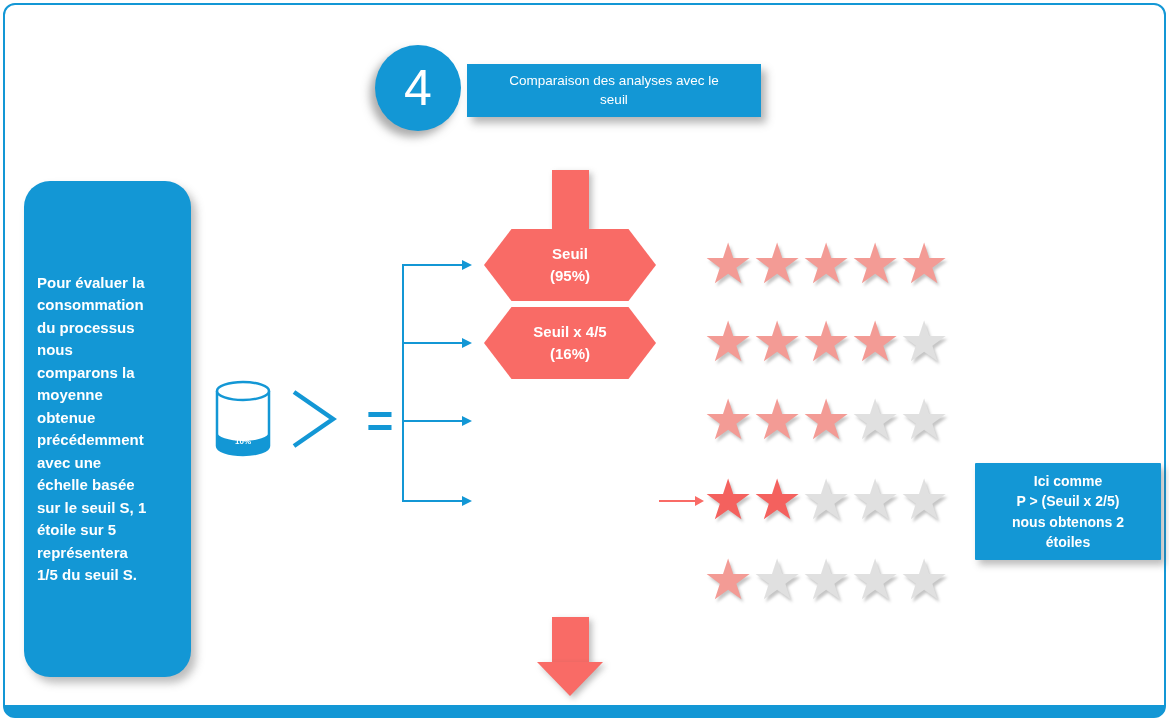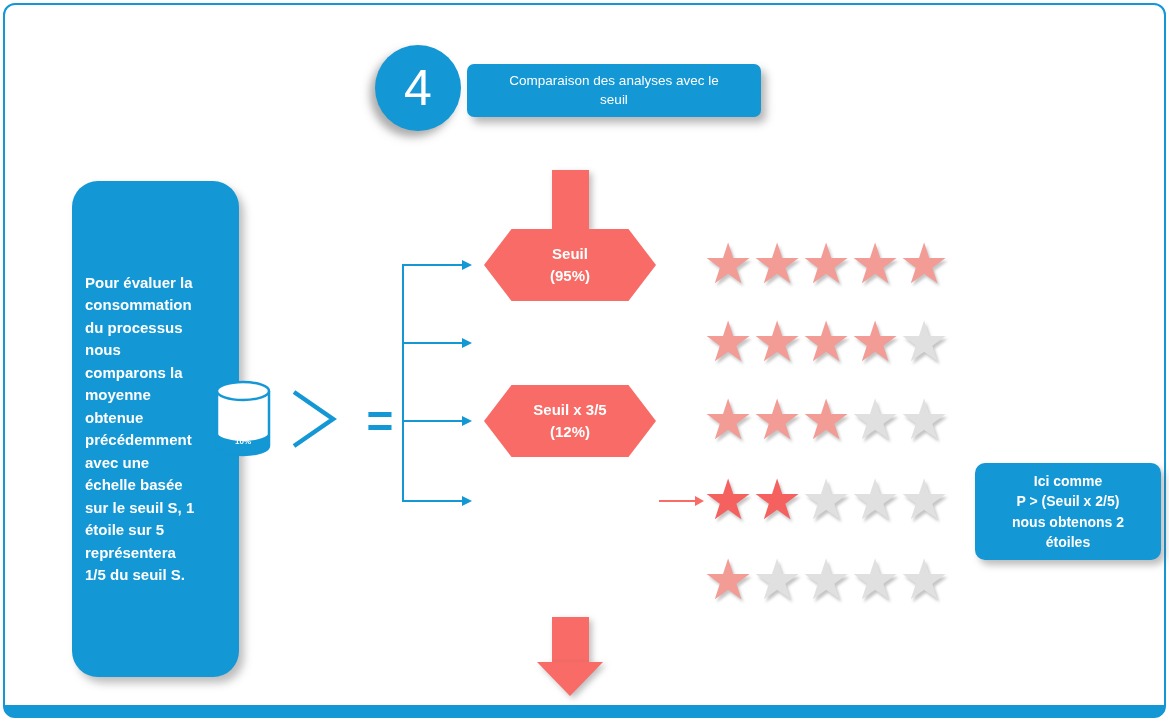--- a/index.html
+++ b/index.html
@@ -22,31 +22,31 @@
     background:var(--blue);border-radius:0 0 10px 10px;
   }
   .step-circle{
     position:absolute;left:375px;top:45px;width:86px;height:86px;
     border-radius:50%;background:var(--blue);color:#fff;
     display:flex;align-items:center;justify-content:center;
     font-size:50px;box-shadow:-5px 6px 8px rgba(90,90,90,.5);z-index:3;
   }
   .title-box{
     position:absolute;left:467px;top:64px;width:294px;height:53px;
-    background:var(--blue);border-radius:7px;color:#fff;
+    background:var(--blue);border-radius:0;color:#fff;
     display:flex;align-items:center;justify-content:center;text-align:center;
     font-size:13.5px;line-height:1.4;white-space:pre-line;
     box-shadow:5px 6px 8px rgba(90,90,90,.45);z-index:3;
   }
   .left-panel{
     position:absolute;left:24px;top:181px;width:167px;height:496px;
     background:var(--blue);border-radius:26px;color:#fff;
     display:flex;align-items:center;
     box-shadow:5px 6px 8px rgba(90,90,90,.4);
-    box-sizing:border-box;padding:0 8px 0 13px;margin-left:48px;
+    box-sizing:border-box;padding:0 8px 0 13px;
   }
   .left-panel p{
     margin:0;font-size:15px;font-weight:bold;line-height:1.5;white-space:pre-line;
   }
   .cylinder{position:absolute;left:213px;top:380px;}
   .gt-icon{position:absolute;left:291px;top:389px;}
   .eq{
     position:absolute;left:358px;top:399px;width:44px;height:44px;
     color:var(--blue);font-size:46px;font-weight:bold;line-height:44px;text-align:center;
   }
@@ -85,21 +85,21 @@
     border-top:5px solid transparent;border-bottom:5px solid transparent;
   }
   .star-row{position:absolute;left:703px;width:250px;height:62px;display:flex;}
   .star{
     width:49px;text-align:center;font-size:56px;line-height:60px;
     font-family:"DejaVu Sans",sans-serif;
     text-shadow:2px 3px 3px rgba(110,110,110,.4);
   }
   .annotation{
     position:absolute;left:975px;top:463px;width:186px;height:97px;
-    background:var(--blue);border-radius:10px;color:#fff;
+    background:var(--blue);border-radius:1px;color:#fff;
     display:flex;align-items:center;justify-content:center;text-align:center;
     font-size:14px;font-weight:bold;line-height:1.45;white-space:pre-line;
     box-shadow:4px 5px 7px rgba(90,90,90,.4);z-index:3;
   }
 </style>
 </head>
 <body>
 
 <div class="page">
   <div class="frame"></div>
@@ -154,23 +154,23 @@
   <div class="branch-head" style="top:496px"></div>
 
   <div class="flow-rect-top"></div>
   <div class="flow-rect-bottom"></div>
   <div class="flow-head-bottom"></div>
 
   <div class="hex" style="top:229px">
     <span>Seuil</span>
     <span>(95%)</span>
   </div>
-  <div class="hex" style="top:385px">
-    <span>Seuil x 3/5</span>
-    <span>(12%)</span>
+  <div class="hex" style="top:307px">
+    <span>Seuil x 4/5</span>
+    <span>(16%)</span>
   </div>
 
   <div class="red-line"></div>
   <div class="red-head"></div>
 
   <div class="star-row" style="top:234px">
       <span class="star" style="color: rgb(243, 155, 149);">★</span>
       <span class="star" style="color: rgb(243, 155, 149);">★</span>
       <span class="star" style="color: rgb(243, 155, 149);">★</span>
       <span class="star" style="color: rgb(243, 155, 149);">★</span>

